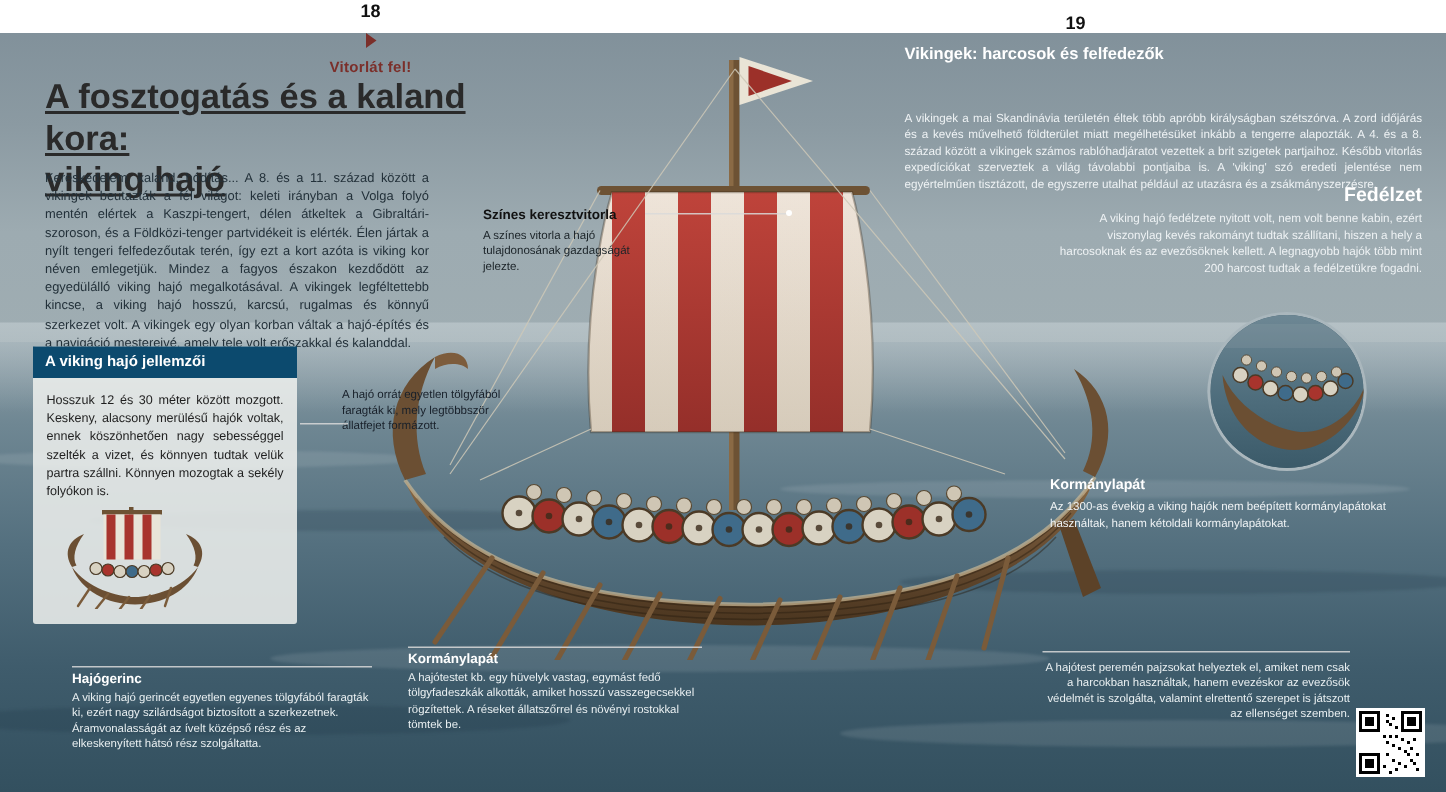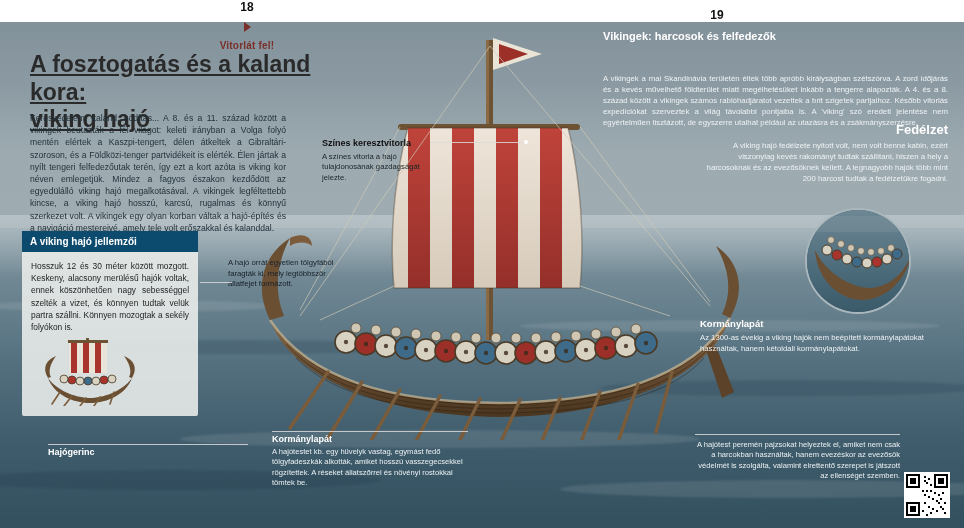--- a/index.html
+++ b/index.html
@@ -398,20 +398,21 @@
   <div class="lead" style="left:430px; top:142px; width:98px;"></div>
   <div class="dot" style="left:524px; top:140px;"></div>
 
   <div class="orr">
     <div class="cb">A hajó orrát egyetlen tölgyfából faragták ki, mely legtöbbször állatfejet formázott.</div>
   </div>
   <div class="lead" style="left:200px; top:282px; width:32px;"></div>
 
   <div class="hajogerinc">
     <div class="ch">Hajógerinc</div>
+    <div class="cb">A viking hajó gerincét egyetlen egyenes tölgyfából faragták ki, ezért nagy szilárdságot biztosított a szerkezetnek. Áramvonalasságát az ívelt középső rész és az elkeskenyített hátsó rész szolgáltatta.</div>
   </div>
   <div class="lead" style="left:48px; top:444px; width:200px;"></div>
 
   <div class="hejszerkezet">
     <div class="ch">Kormánylapát</div>
     <div class="cb">A hajótestet kb. egy hüvelyk vastag, egymást fedő tölgyfadeszkák alkották, amiket hosszú vasszegecsekkel rögzítettek. A réseket állatszőrrel és növényi rostokkal tömtek be.</div>
   </div>
   <div class="lead" style="left:272px; top:431px; width:196px;"></div>
 
   <div class="pajzsok">

